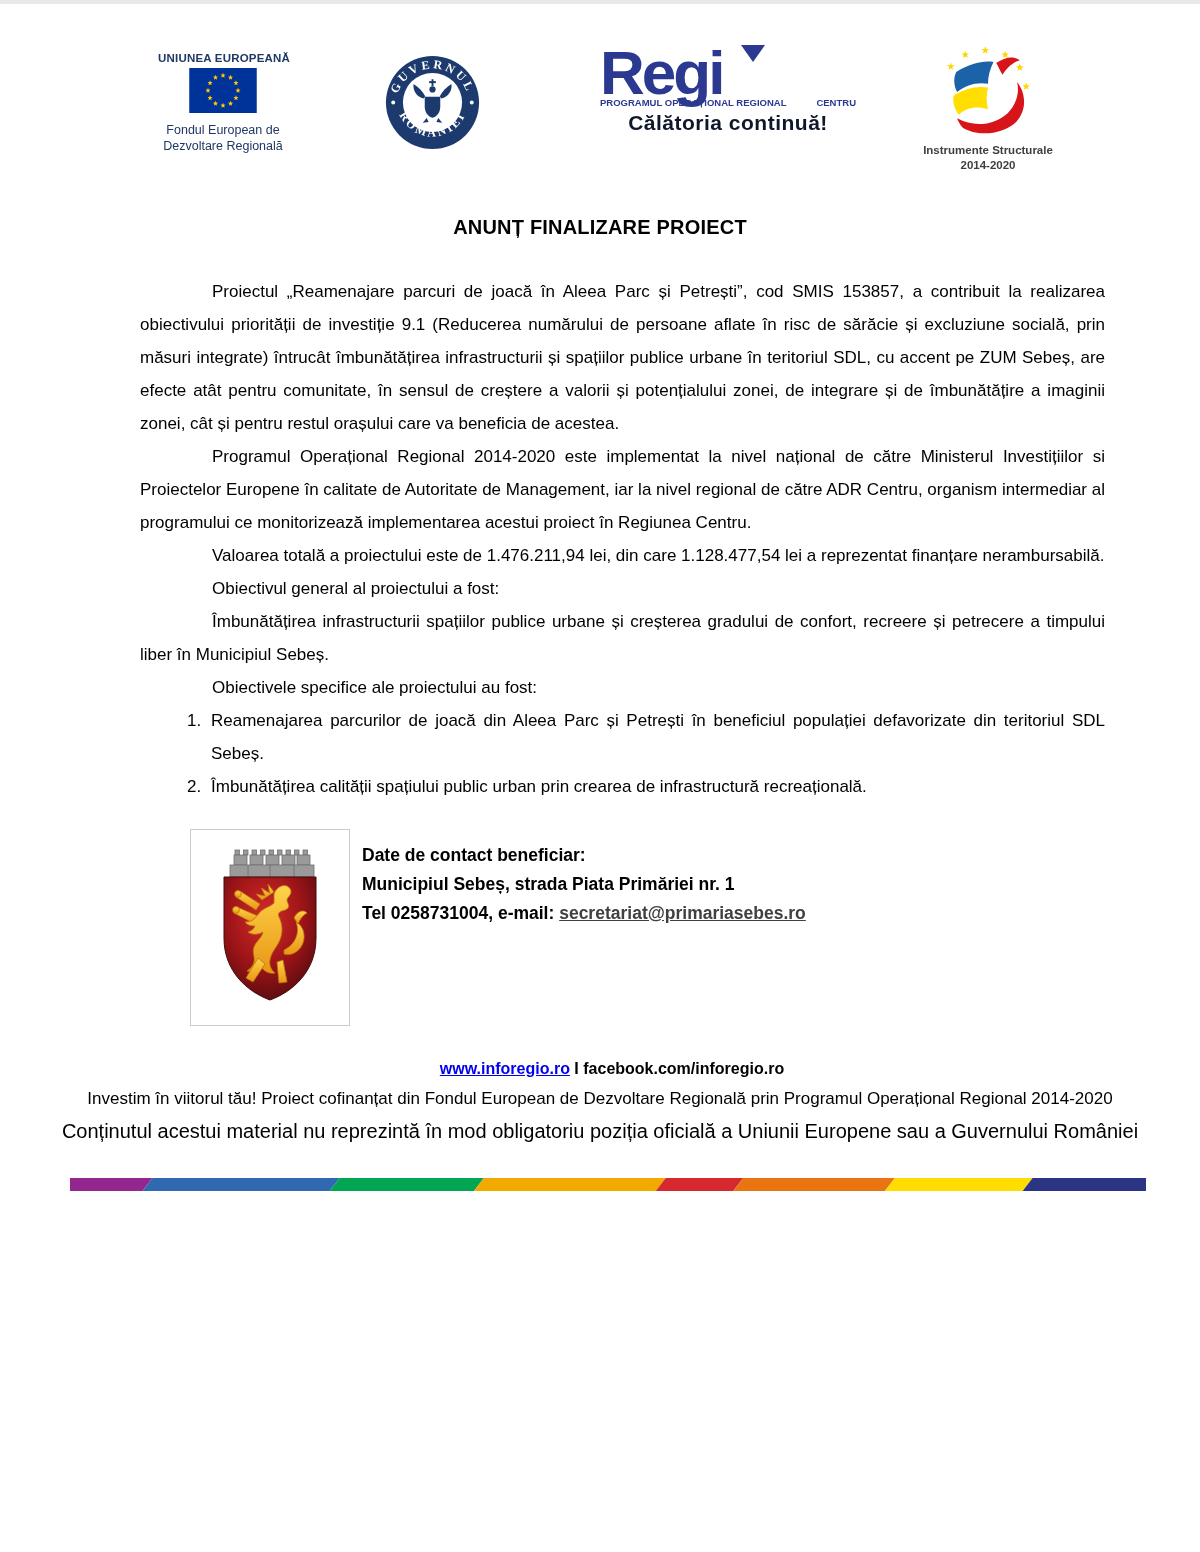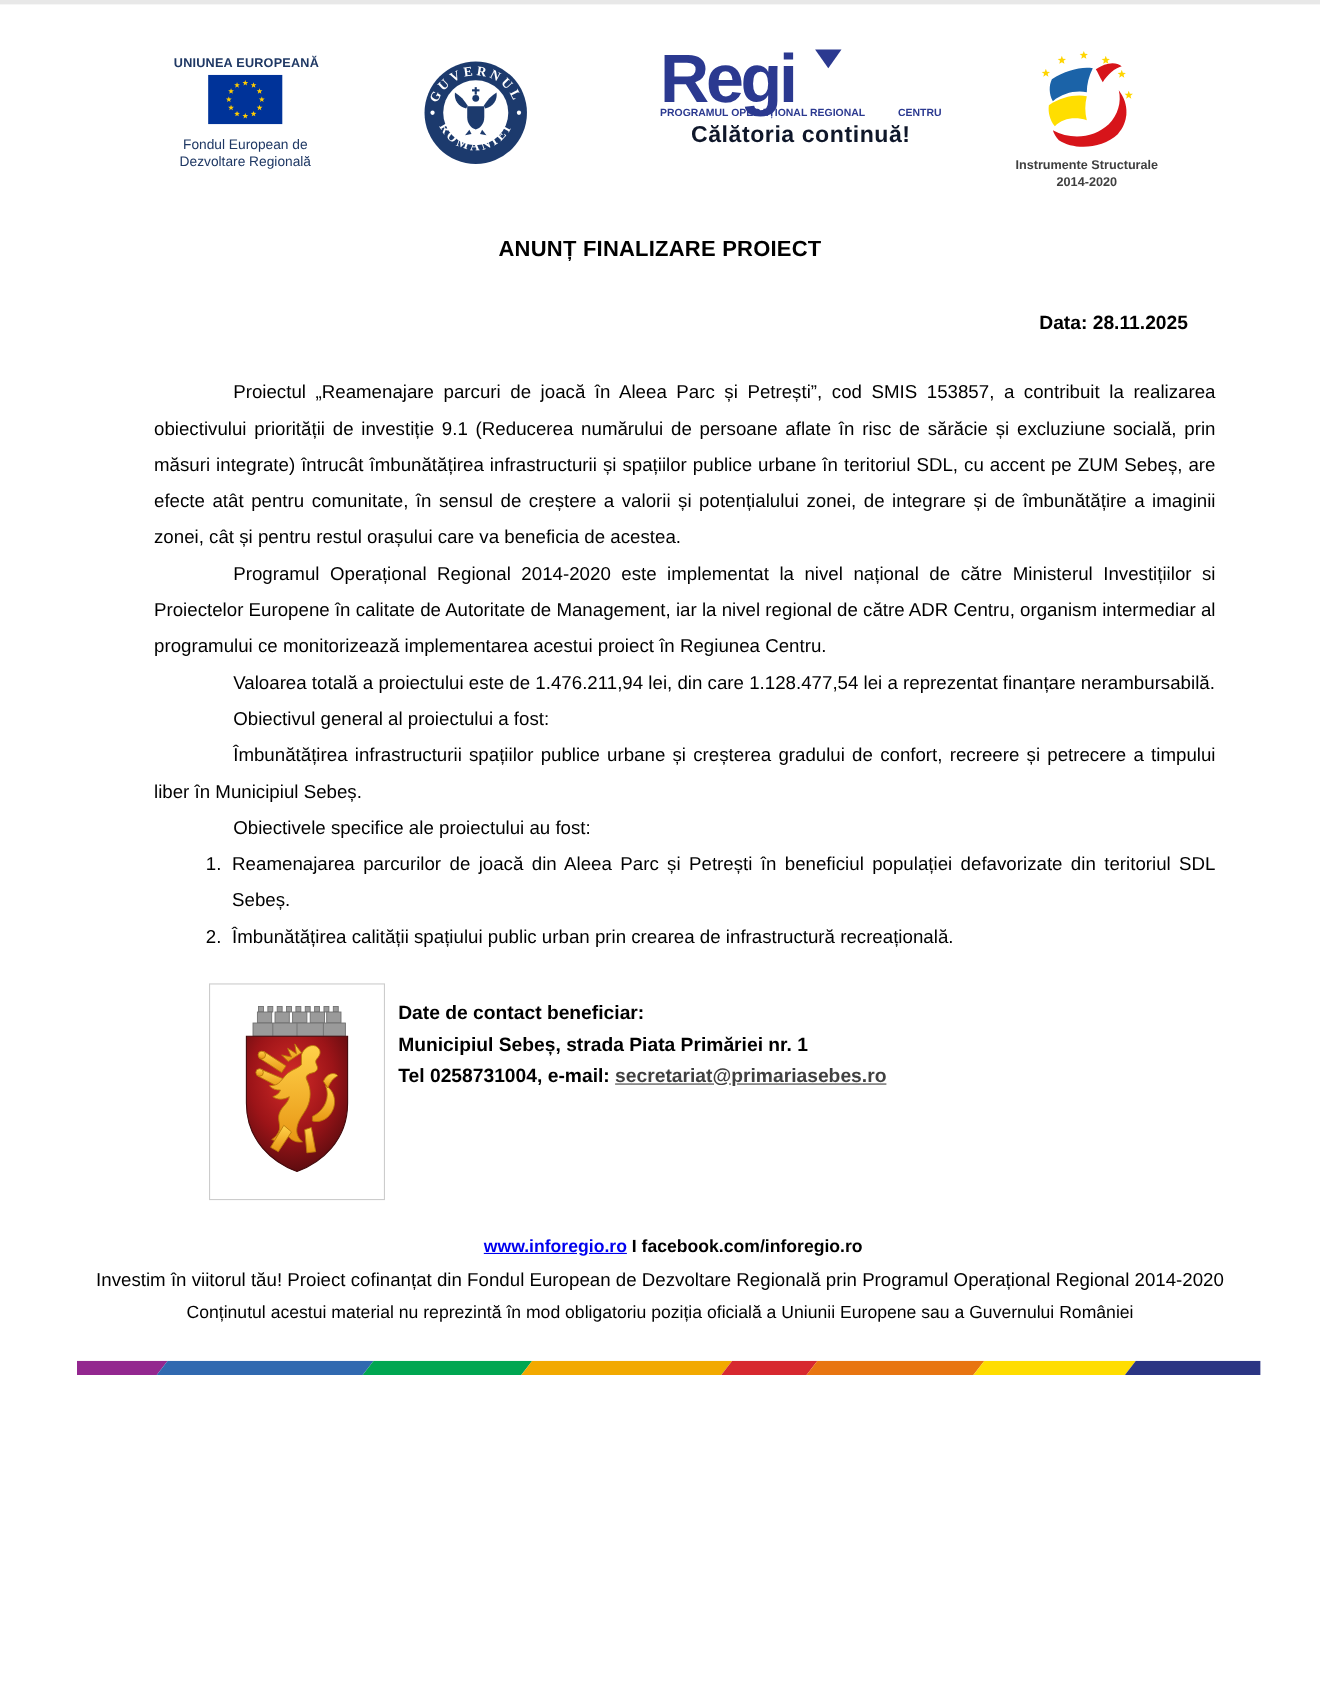--- a/index.html
+++ b/index.html
@@ -40,21 +40,21 @@
   .contact{display:flex;margin:26px 0 0 190px;}
   .crest-box{width:160px;height:197px;border:1px solid #cccccc;box-sizing:border-box;
     display:flex;justify-content:center;align-items:flex-start;padding-top:8px;background:#fff;}
   .contact-text{margin-left:12px;padding-top:12px;font-weight:700;font-size:17.5px;line-height:29px;}
   a.email-link{color:#404040;text-decoration:underline;}
   
   .footer{text-align:center;margin-top:34px;}
   .footer-links{font-size:16px;font-weight:700;padding-left:24px;}
   a.www-link{color:#0000EE;text-decoration:underline;}
   .motto{font-size:17px;margin-top:11px;}
-  .disclaimer{font-size:16px;margin-top:11px;}
+  .disclaimer{font-size:20px;margin-top:11px;}
   .bar-wrap{margin:34px 0 0 70px;width:1076px;height:13px;}
 </style>
 </head>
 <body>
 
 <div class="page">
 
   <div class="header">
 
     <div class="eu-logo">
@@ -154,21 +154,20 @@
         </svg>
       </span>
       <div class="instr-label">
         <div>Instrumente Structurale</div>
         <div>2014-2020</div>
       </div>
     </div>
   </div>
 
   <div class="doc-title">ANUNȚ FINALIZARE PROIECT</div>
-  <div class="doc-date">Data: 28.11.2025</div>
 
   <div class="body-text">
     <p>Proiectul „Reamenajare parcuri de joacă în Aleea Parc și Petrești”, cod SMIS 153857, a contribuit la realizarea obiectivului priorității de investiție 9.1 (Reducerea numărului de persoane aflate în risc de sărăcie și excluziune socială, prin măsuri integrate) întrucât îmbunătățirea infrastructurii și spațiilor publice urbane în teritoriul SDL, cu accent pe ZUM Sebeș, are efecte atât pentru comunitate, în sensul de creștere a valorii și potențialului zonei, de integrare și de îmbunătățire a imaginii zonei, cât și pentru restul orașului care va beneficia de acestea.</p>
     <p>Programul Operațional Regional 2014-2020 este implementat la nivel național de către Ministerul Investițiilor si Proiectelor Europene în calitate de Autoritate de Management, iar la nivel regional de către ADR Centru, organism intermediar al programului ce monitorizează implementarea acestui proiect în Regiunea Centru.</p>
     <p>Valoarea totală a proiectului este de 1.476.211,94 lei, din care 1.128.477,54 lei a reprezentat finanțare nerambursabilă.</p>
     <p>Obiectivul general al proiectului a fost:</p>
     <p>Îmbunătățirea infrastructurii spațiilor publice urbane și creșterea gradului de confort, recreere și petrecere a timpului liber în Municipiul Sebeș.</p>
     <p>Obiectivele specifice ale proiectului au fost:</p>
     <ol>
       <li>Reamenajarea parcurilor de joacă din Aleea Parc și Petrești în beneficiul populației defavorizate din teritoriul SDL Sebeș.</li>

